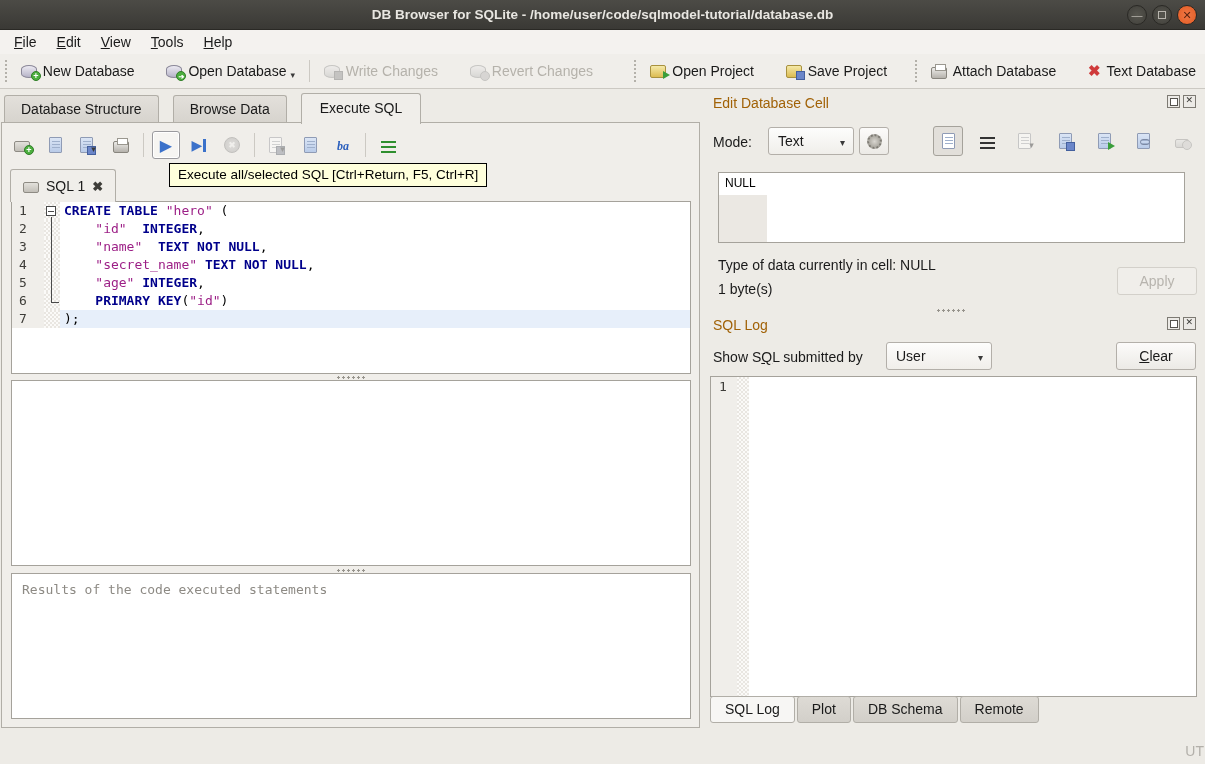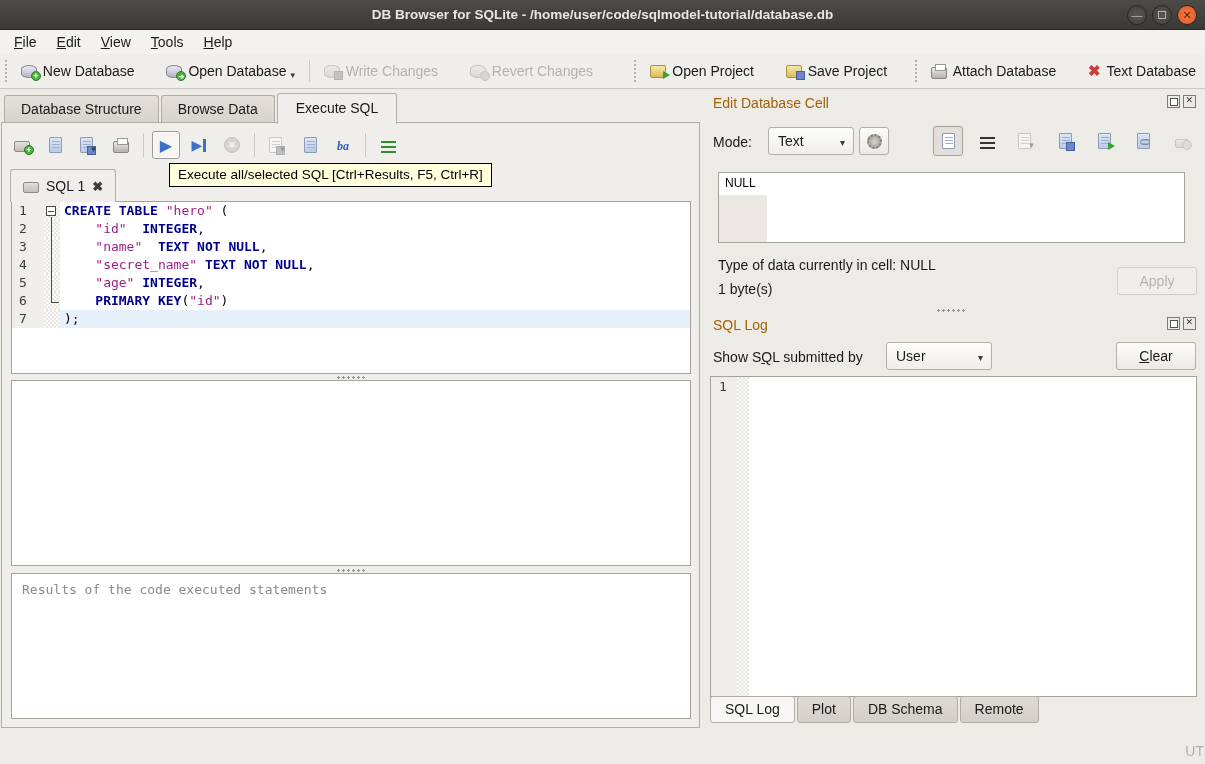--- a/index.html
+++ b/index.html
@@ -76,21 +76,21 @@
   .i-circle-minus{width:14px;height:9px;background:linear-gradient(#e6e4df,#c4c1ba);border:1px solid #9a978f;border-radius:2px;margin-top:4px;}
   .i-circle-minus::after{content:'';position:absolute;right:-4px;bottom:-3px;width:8px;height:8px;border-radius:50%;
     background:#cfccc6;border:1px solid #9a978f;}
   .i-arrgrn{position:absolute;right:-5px;bottom:-2px;width:0;height:0;
     border-left:7px solid #3a9e3a;border-top:4px solid transparent;border-bottom:4px solid transparent;}
 
   
   .left-dock{position:absolute;left:0;top:90px;width:702px;height:640px;}
   .main-tabbar{position:absolute;left:4px;top:2px;height:31px;display:flex;align-items:flex-end;}
   .mtab{padding:5px 16px 6px;background:linear-gradient(#e3e0db,#d6d3cd);border:1px solid #b1aea7;
-    border-bottom:none;margin-right:2px;border-radius:3px 3px 0 0;cursor:default;}
+    border-bottom:none;margin-right:14px;border-radius:3px 3px 0 0;cursor:default;}
   .mtab.active{background:#f0eeea;position:relative;z-index:3;padding:6px 18px 8px;margin-bottom:-1px;}
   .left-panel{position:absolute;left:1px;top:32px;width:699px;height:606px;background:#f0eeea;
     border:1px solid #b1aea7;z-index:2;}
   .sql-tb{position:absolute;left:6px;top:4px;height:36px;display:flex;align-items:center;gap:5px;}
   .sqlic{width:28px;height:28px;display:flex;align-items:center;justify-content:center;border-radius:3px;border:1px solid transparent;cursor:default;}
   .sqlic.hovered{border:1px solid #9a9a9e;background:#f6f5f2;box-shadow:0 0 0 1px #fff inset;}
   .sqlic.disabled{opacity:.45;filter:grayscale(.8);}
   .sql-sep{width:1px;height:24px;background:#ccc9c3;margin:0 3px;}
 
   .sqltab{position:absolute;left:8px;top:46px;height:33px;display:flex;align-items:center;gap:7px;
@@ -363,21 +363,21 @@
       <div class="vsplit" style="top:444px">
           <div class="dots"></div>
         </div>
 
       <div class="pane" style="top:450px;height:146px">
         <div class="results-text">Results of the code executed statements</div>
       </div>
     </div>
   </div>
 
-  <div class="tooltip">Execute all/selected SQL [Ctrl+Results, F5, Ctrl+R]</div>
+  <div class="tooltip">Execute all/selected SQL [Ctrl+Return, F5, Ctrl+R]</div>
 
   <div class="right-dock">
     <div class="hsplit-handle"></div>
 
     <div class="dock-title" style="top:6px">Edit Database Cell</div>
     <div class="dock-btns" style="top:6px">
       <span class="dock-btn float"></span>
       <span class="dock-btn close"></span>
     </div>
 

